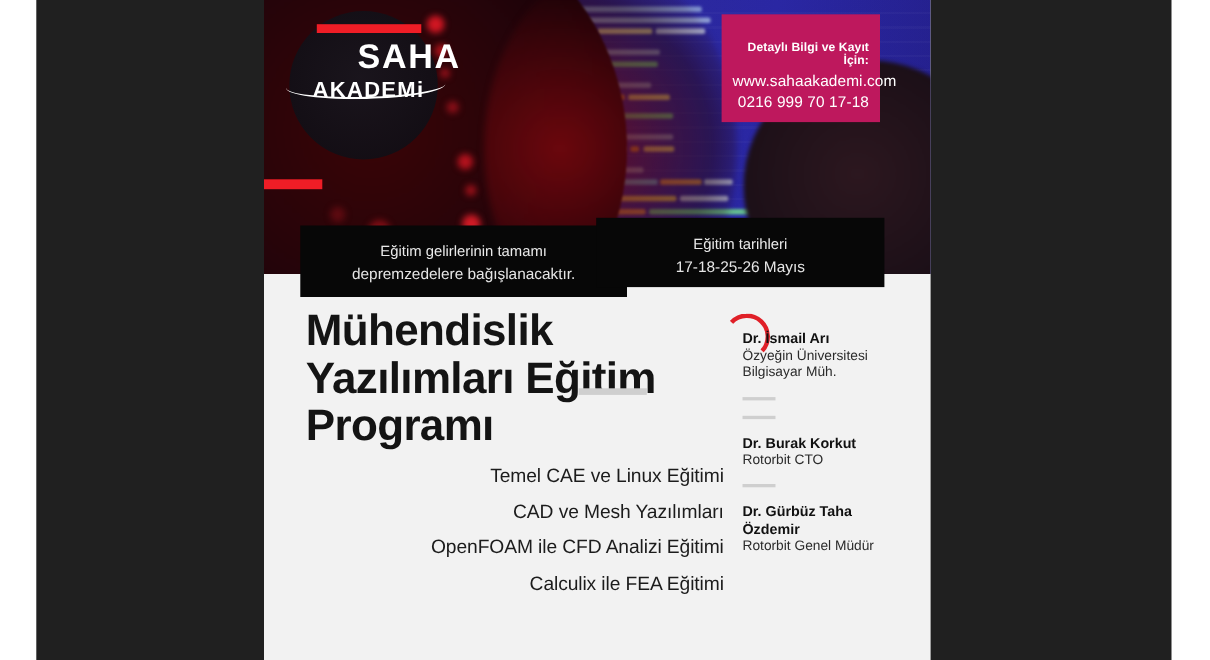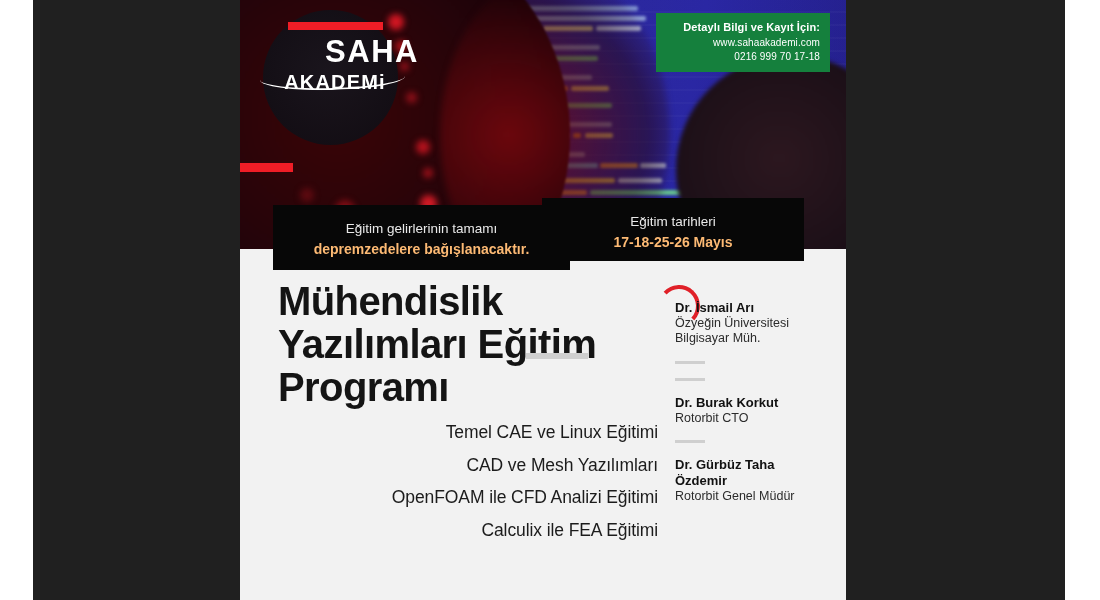--- a/index.html
+++ b/index.html
@@ -159,36 +159,36 @@
     position: absolute;
     left: 0px; top: 163px;
     width: 53px; height: 9px;
     background: #ef1d26;
   }
 
   
   .contact-box {
     position: absolute;
     left: 416px; top: 13px;
-    width: 174px;
-    background: #15803d;
-    padding: 8px 10px 9px 10px;
+    width: 144px;
+    background: #be185d;
+    padding: 24px 10px 9px 10px;
     box-sizing: border-box;
     text-align: right;
   }
   .contact-title {
     color: #ffffff;
     font-size: 11px;
     font-weight: bold;
     letter-spacing: .1px;
     margin-bottom: 3px;
   }
   .contact-line {
     color: #ffffff;
-    font-size: 10px;
+    font-size: 14px;
     letter-spacing: .1px;
     line-height: 1.35;
   }
 
   
   .infobox {
     position: absolute;
     background: #070707;
     box-sizing: border-box;
     text-align: center;
@@ -196,23 +196,23 @@
   }
   .infobox-donation { left: 33px; top: 205px; width: 297px; height: 65px; }
   .infobox-dates    { left: 302px; top: 198px; width: 262px; height: 63px; }
   .infobox-lead {
     color: #e9e9e9;
     font-size: 13.5px;
     line-height: 1.45;
     font-weight: normal;
   }
   .infobox-strong {
-    color: #fdba74;
+    color: #e5e5e5;
     font-size: 14px;
-    font-weight: bold;
+    font-weight: normal;
     line-height: 1.45;
   }
 
   
   .headline {
     position: absolute;
     left: 38px; top: 280px;
     width: 400px;
     color: #141414;
     font-size: 40px;

